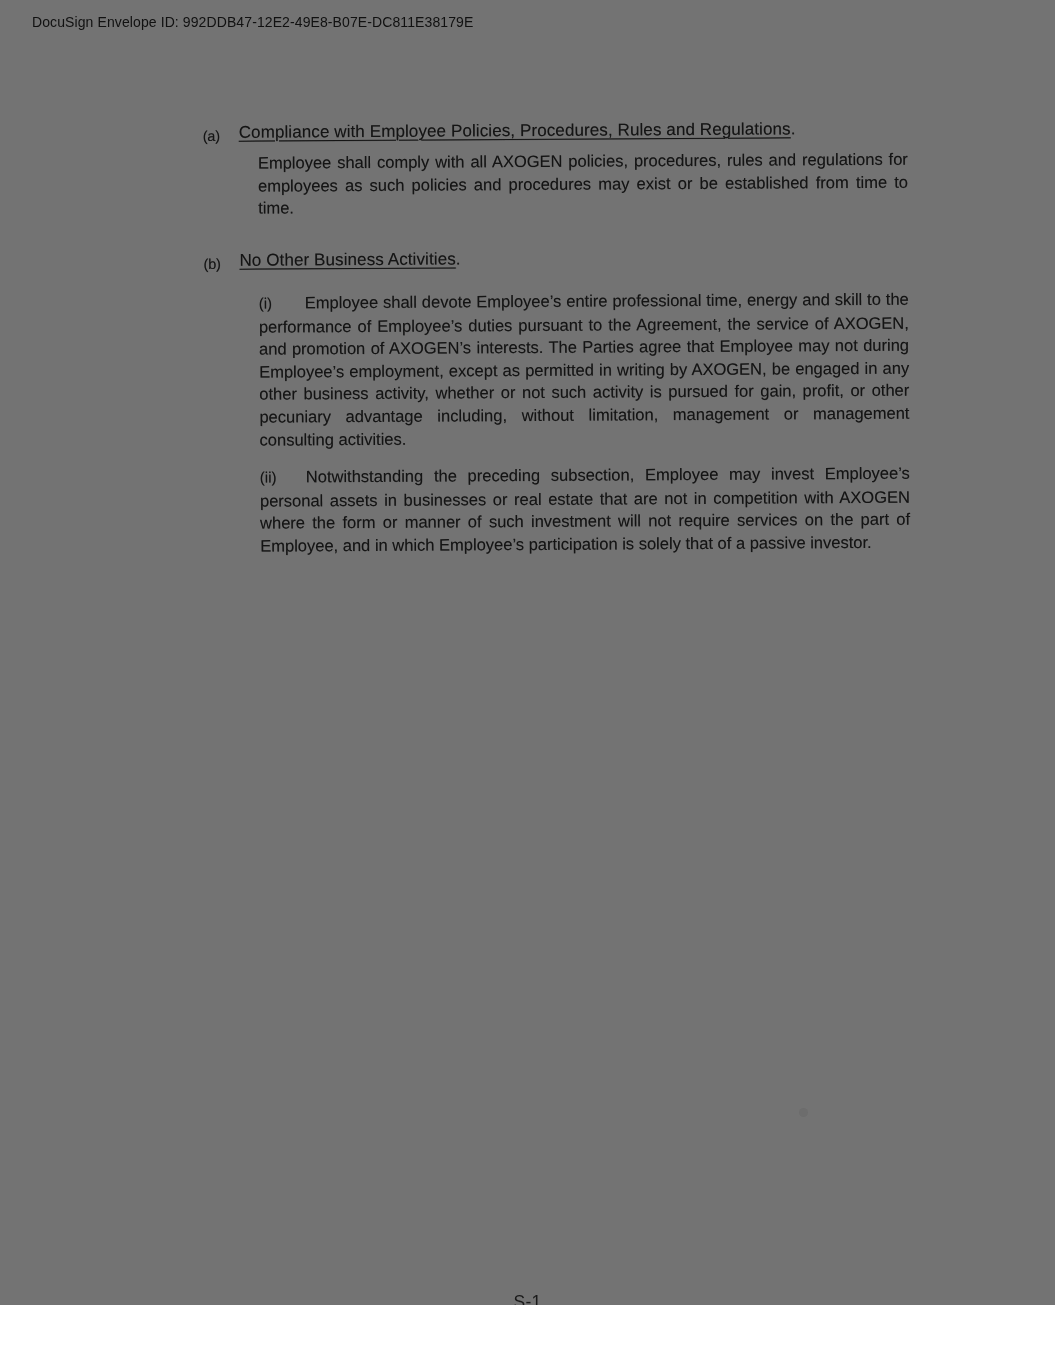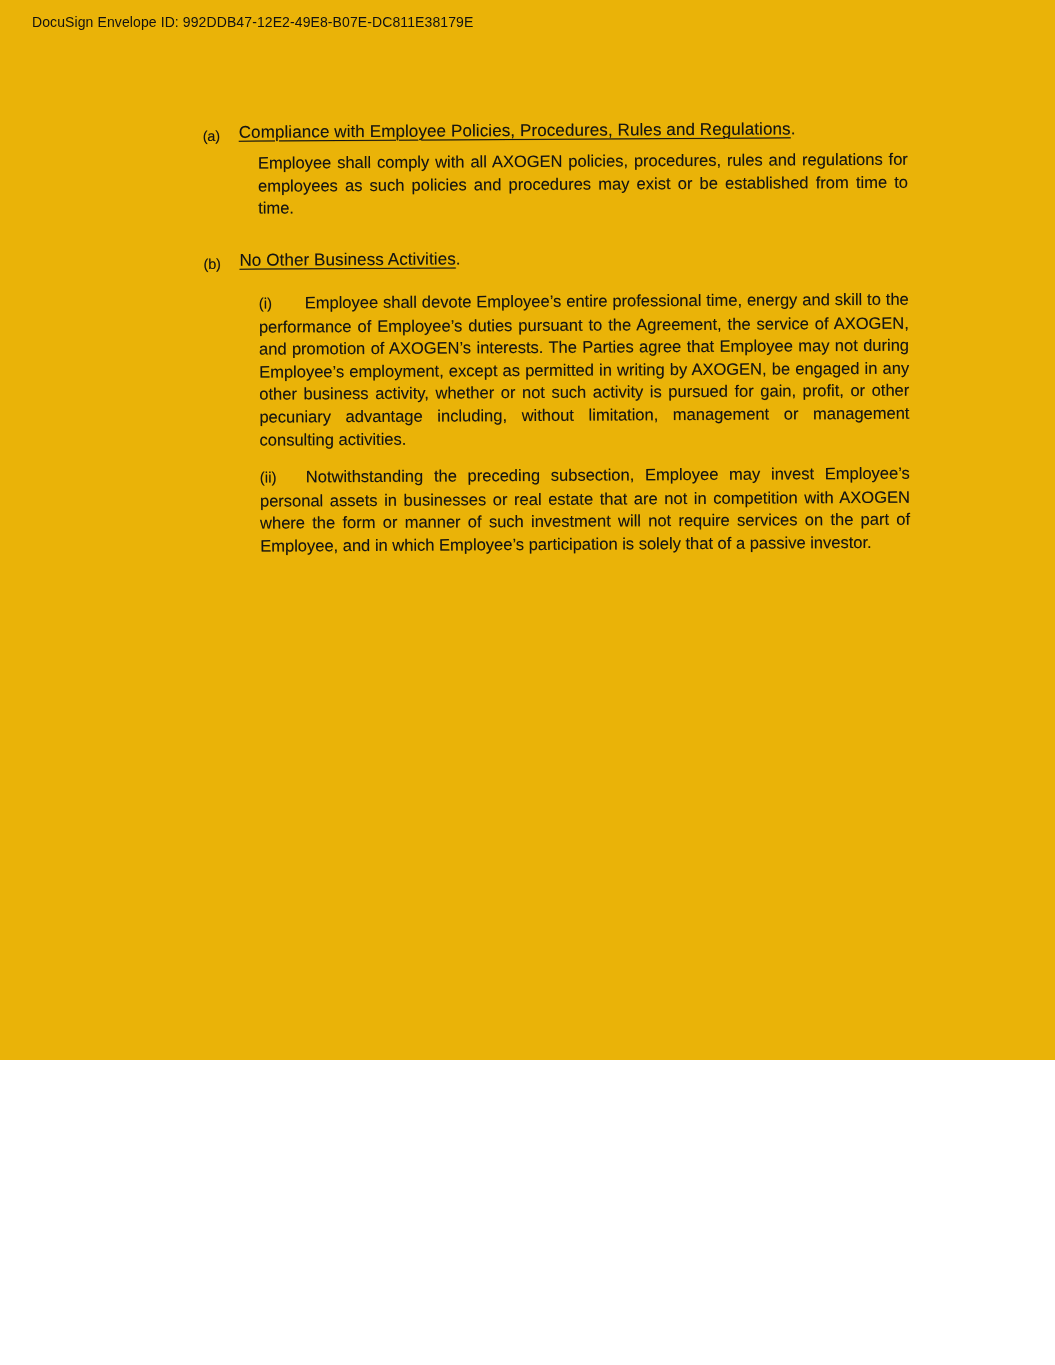--- a/index.html
+++ b/index.html
@@ -3,22 +3,22 @@
 <meta charset="utf-8">
 <style>
   html, body {
     margin: 0;
     padding: 0;
     background: #ffffff;
   }
   .page {
     position: relative;
     width: 1055px;
-    height: 1060px;
-    background: #eab308;
+    height: 1305px;
+    background: #737373;
     overflow: hidden;
     font-family: "Liberation Sans", sans-serif;
     color: #161616;
   }
   .docusign-line {
     position: absolute;
     left: 32px;
     top: 14px;
     font-size: 14px;
     letter-spacing: 0.1px;
@@ -116,14 +116,15 @@
     <div class="sec-heading sec-heading-b scan-text"><span class="underlined">No Other Business Activities</span><span>.</span></div>
 
     <p class="para para-b1 scan-text"><span class="marker">(i)</span><span>Employee shall devote Employee’s entire professional time, energy and skill to the performance of Employee’s duties pursuant to the Agreement, the service of AXOGEN, and promotion of AXOGEN’s interests. The Parties agree that Employee may not during Employee’s employment, except as permitted in writing by AXOGEN, be engaged in any other business activity, whether or not such activity is pursued for gain, profit, or other pecuniary advantage including, without limitation, management or management consulting activities.</span></p>
 
     <p class="para para-b2 scan-text"><span class="marker">(ii)</span><span>Notwithstanding the preceding subsection, Employee may invest Employee’s personal assets in businesses or real estate that are not in competition with AXOGEN where the form or manner of such investment will not require services on the part of Employee, and in which Employee’s participation is solely that of a passive investor.</span></p>
 
   </div>
 
   <div class="scan-artifact"></div>
 
+  <div class="footer-page-number">S-1</div>
 
 </div>
 
 </body></html>

